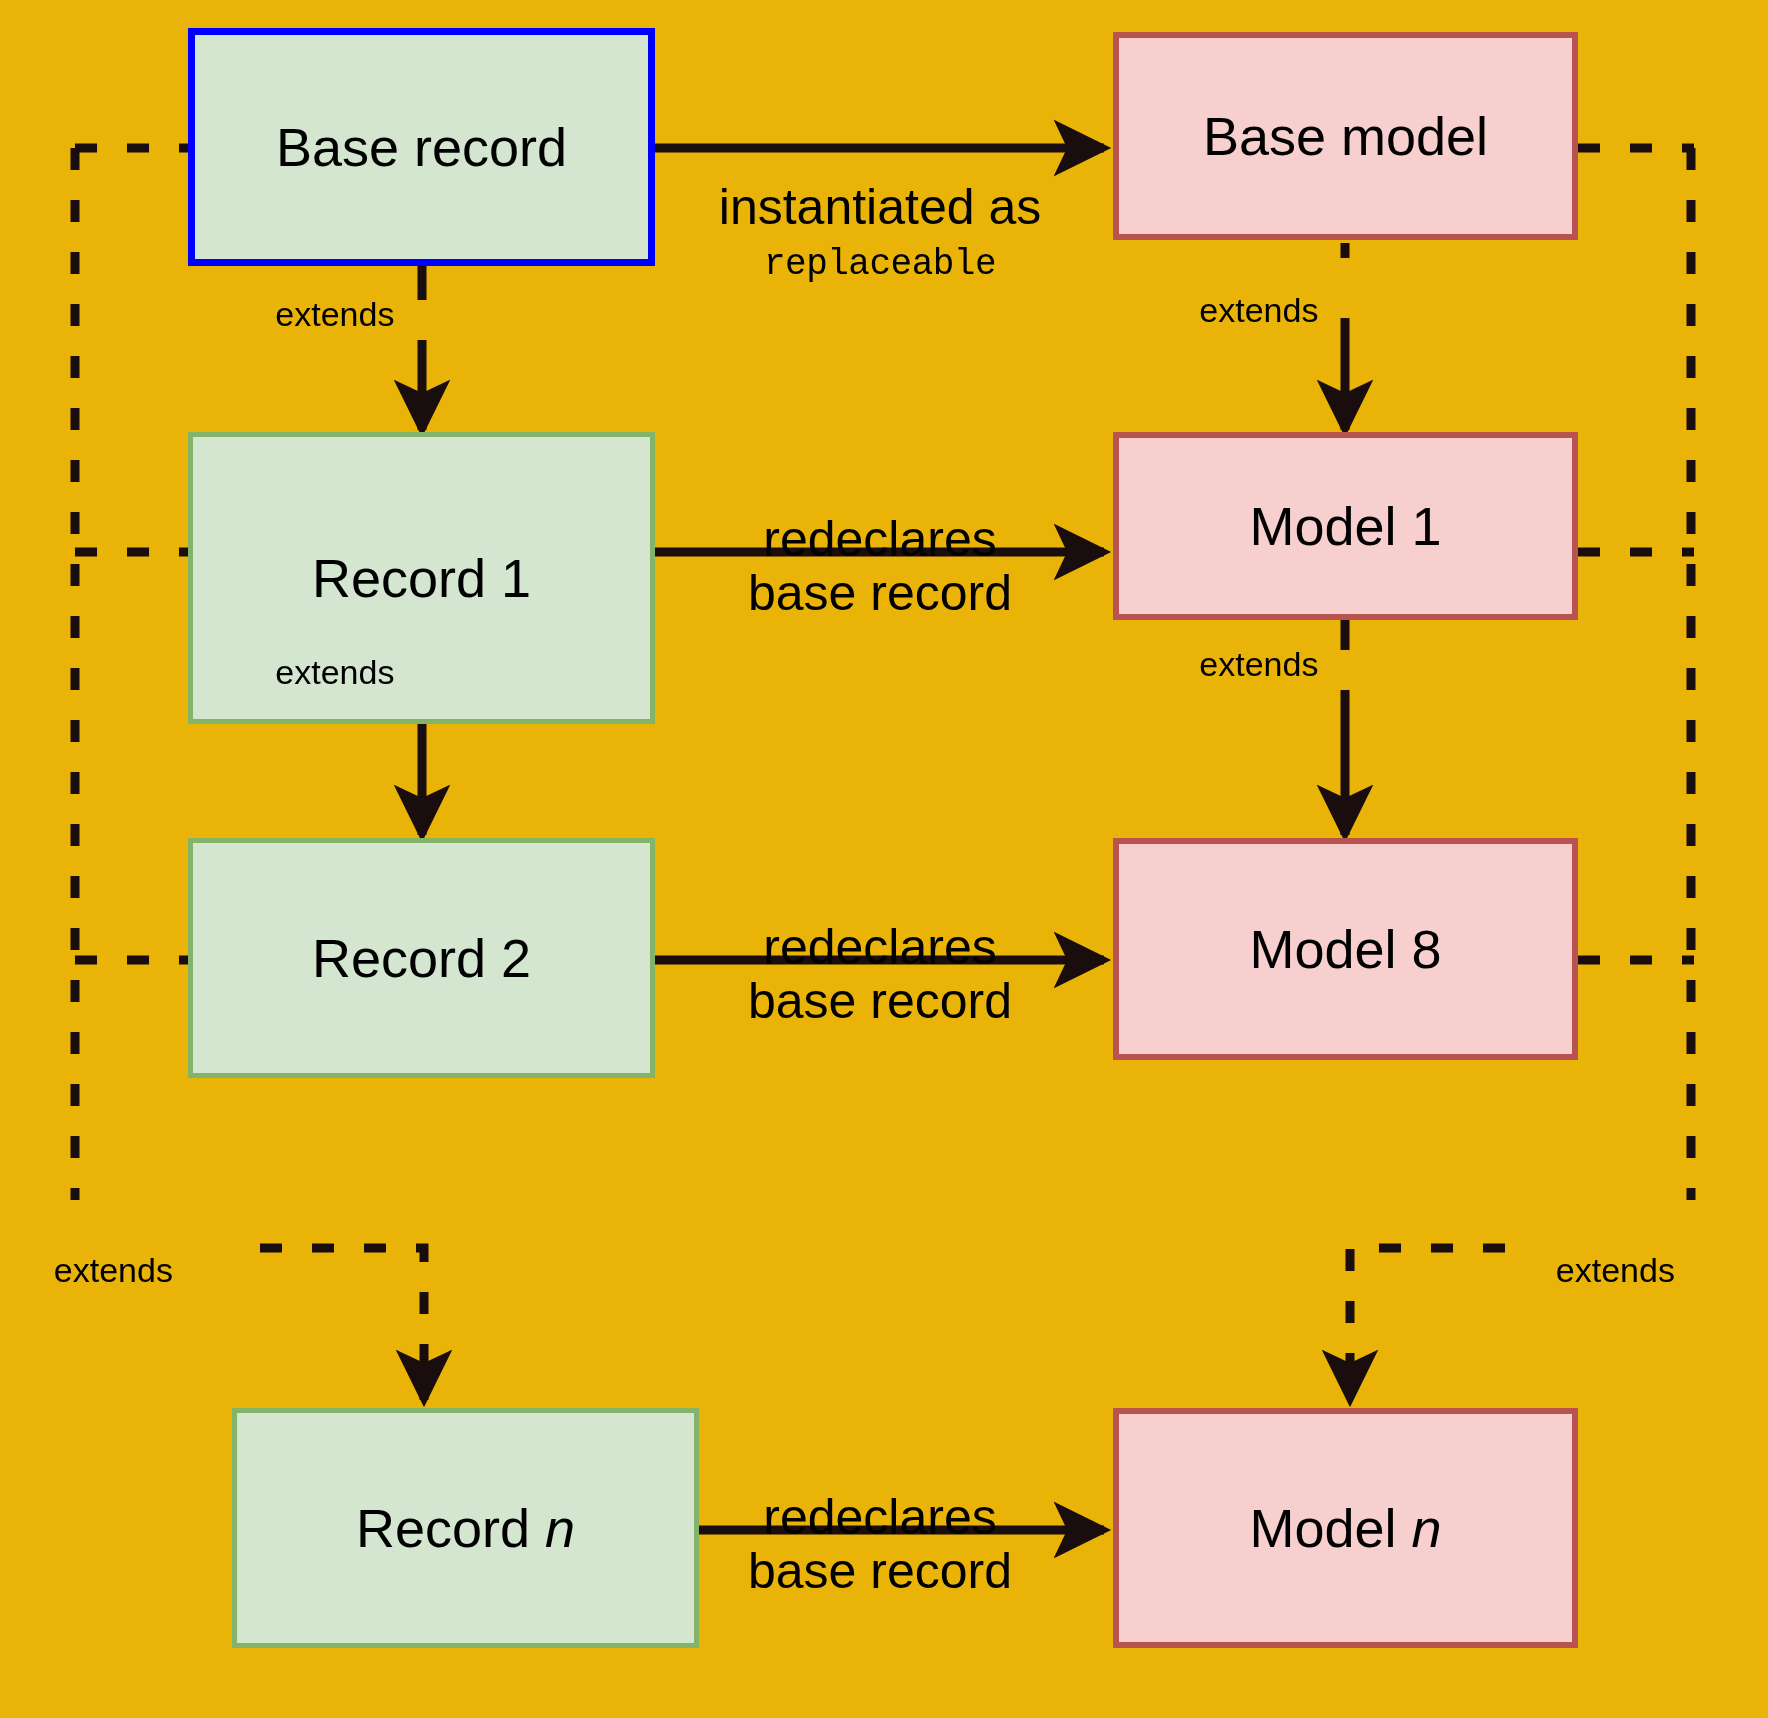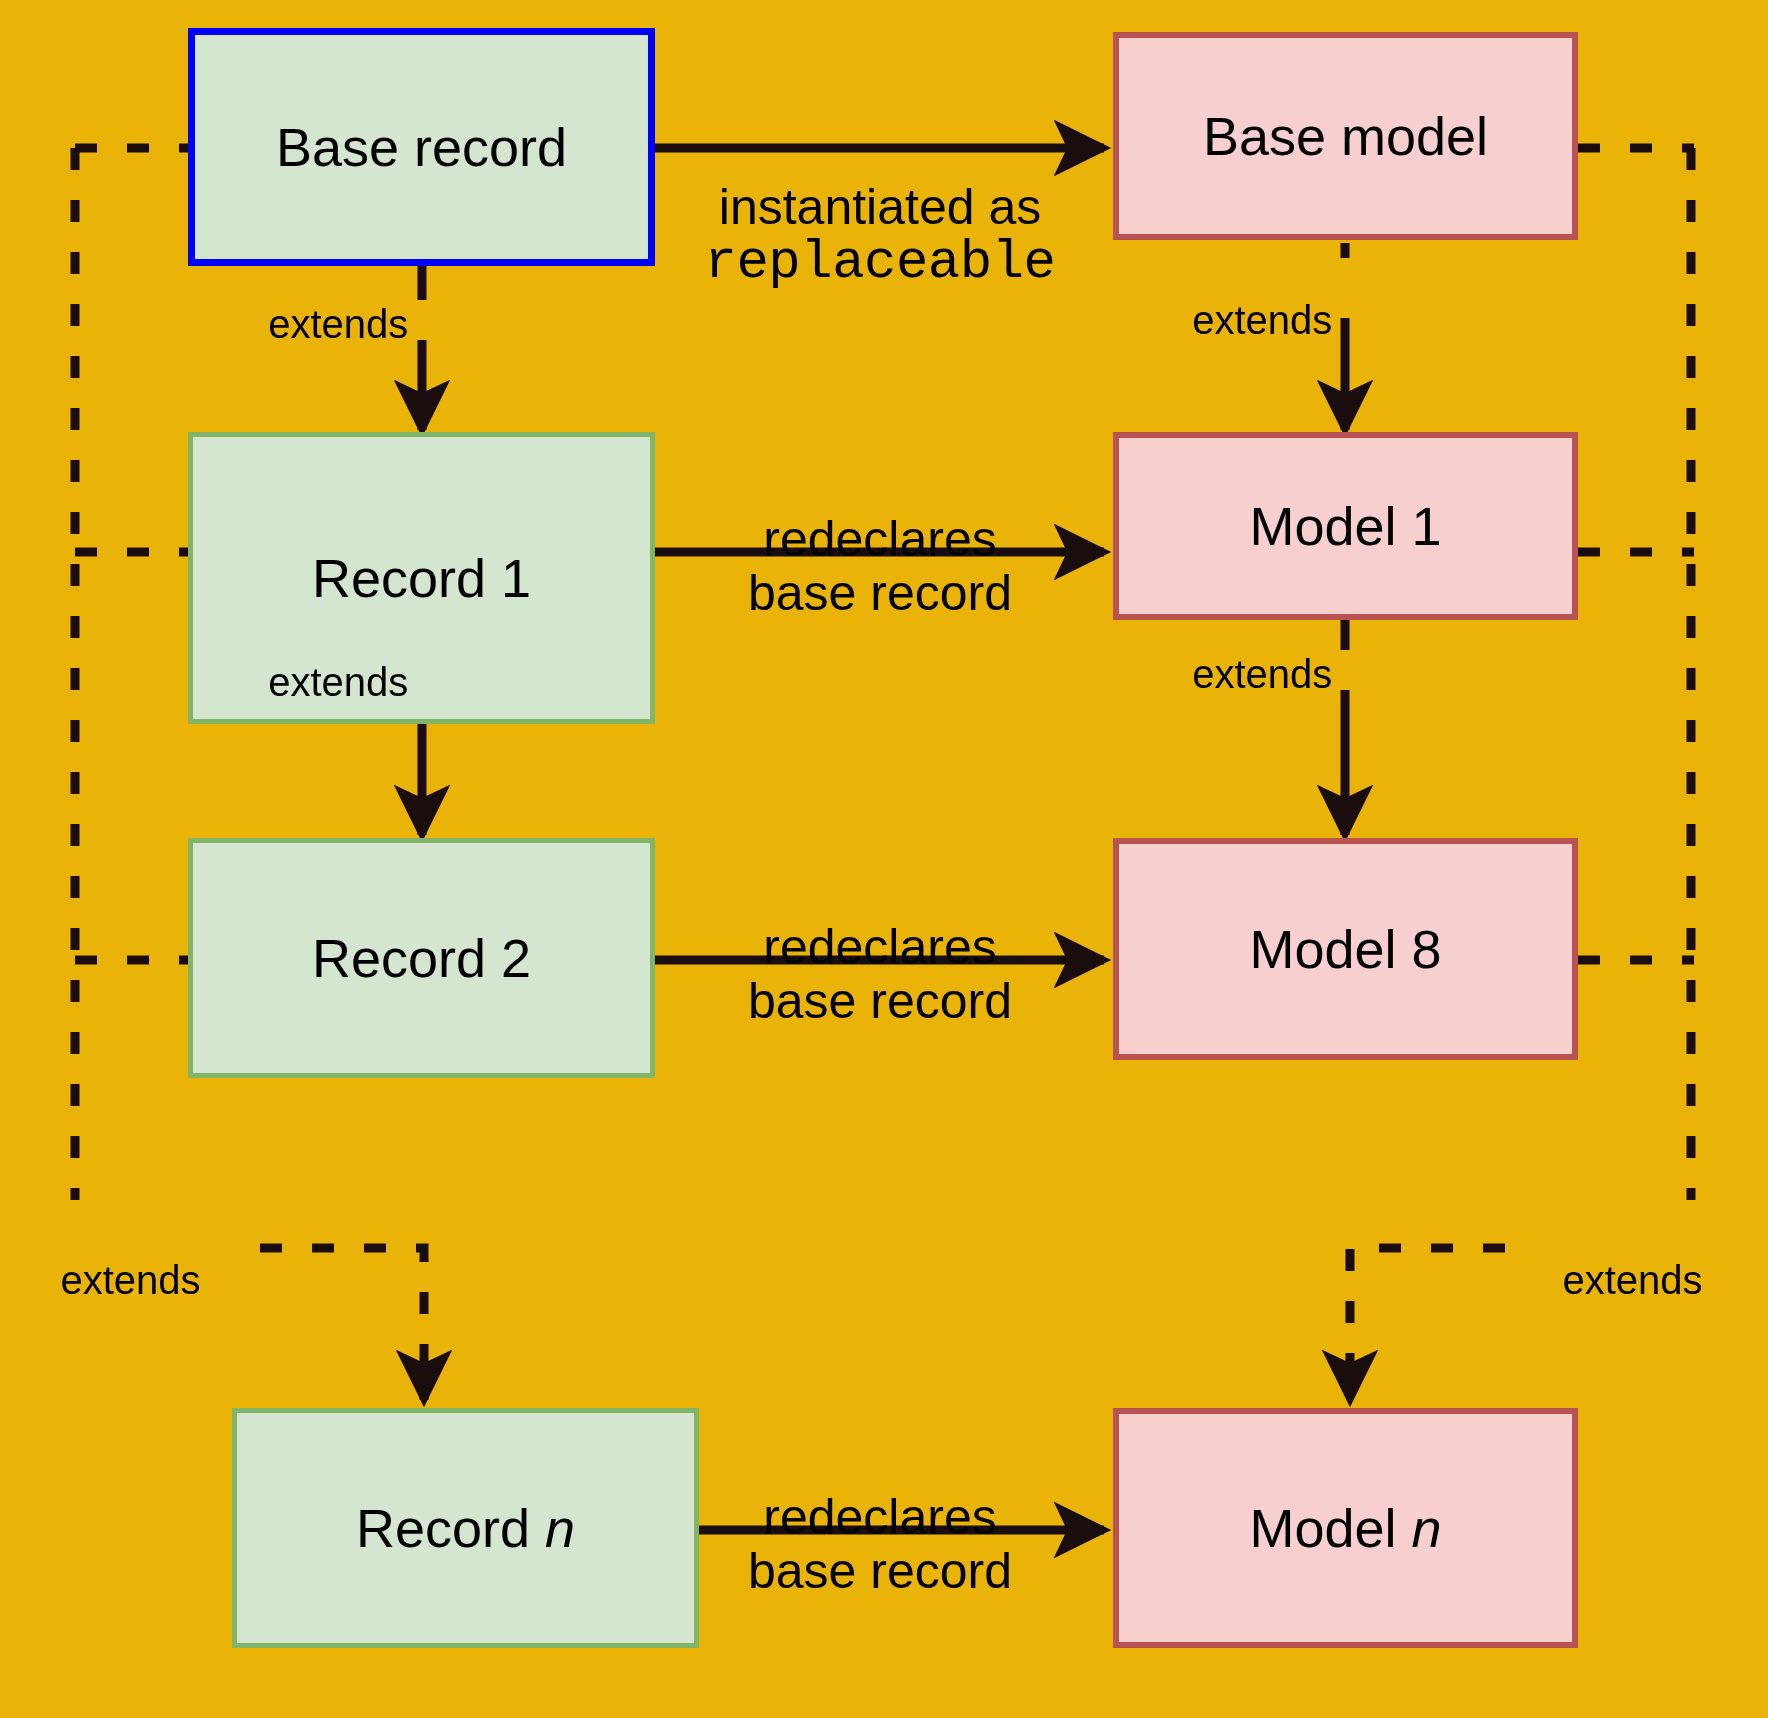--- a/index.html
+++ b/index.html
@@ -45,41 +45,42 @@
   .record-box.base {
     border: 7px solid #0000ff;
   }
   .model-box {
     background: #f7cfcf;
     border: 6px solid #b9534f;
   }
   .edge-label {
     position: absolute;
     font-family: "Liberation Sans", sans-serif;
-    font-size: 40px;
+    font-size: 34px;
     color: #000000;
     line-height: 1.04;
     white-space: pre;
     text-align: center;
   }
   .edge-label-block {
     position: absolute;
     text-align: center;
   }
   .edge-label-block > div {
     font-family: "Liberation Sans", sans-serif;
     font-size: 50px;
     color: #000000;
     line-height: 1.08;
     white-space: nowrap;
   }
   .edge-label-block > div.mono {
     font-family: "Liberation Mono", monospace;
-    font-size: 54px;
+    font-size: 36px;
     letter-spacing: -0.5px;
+    margin-top: 12px;
   }
   .ital {
     font-style: italic;
   }
 </style>
 </head>
 <body>
 
 <div id="canvas">
 

